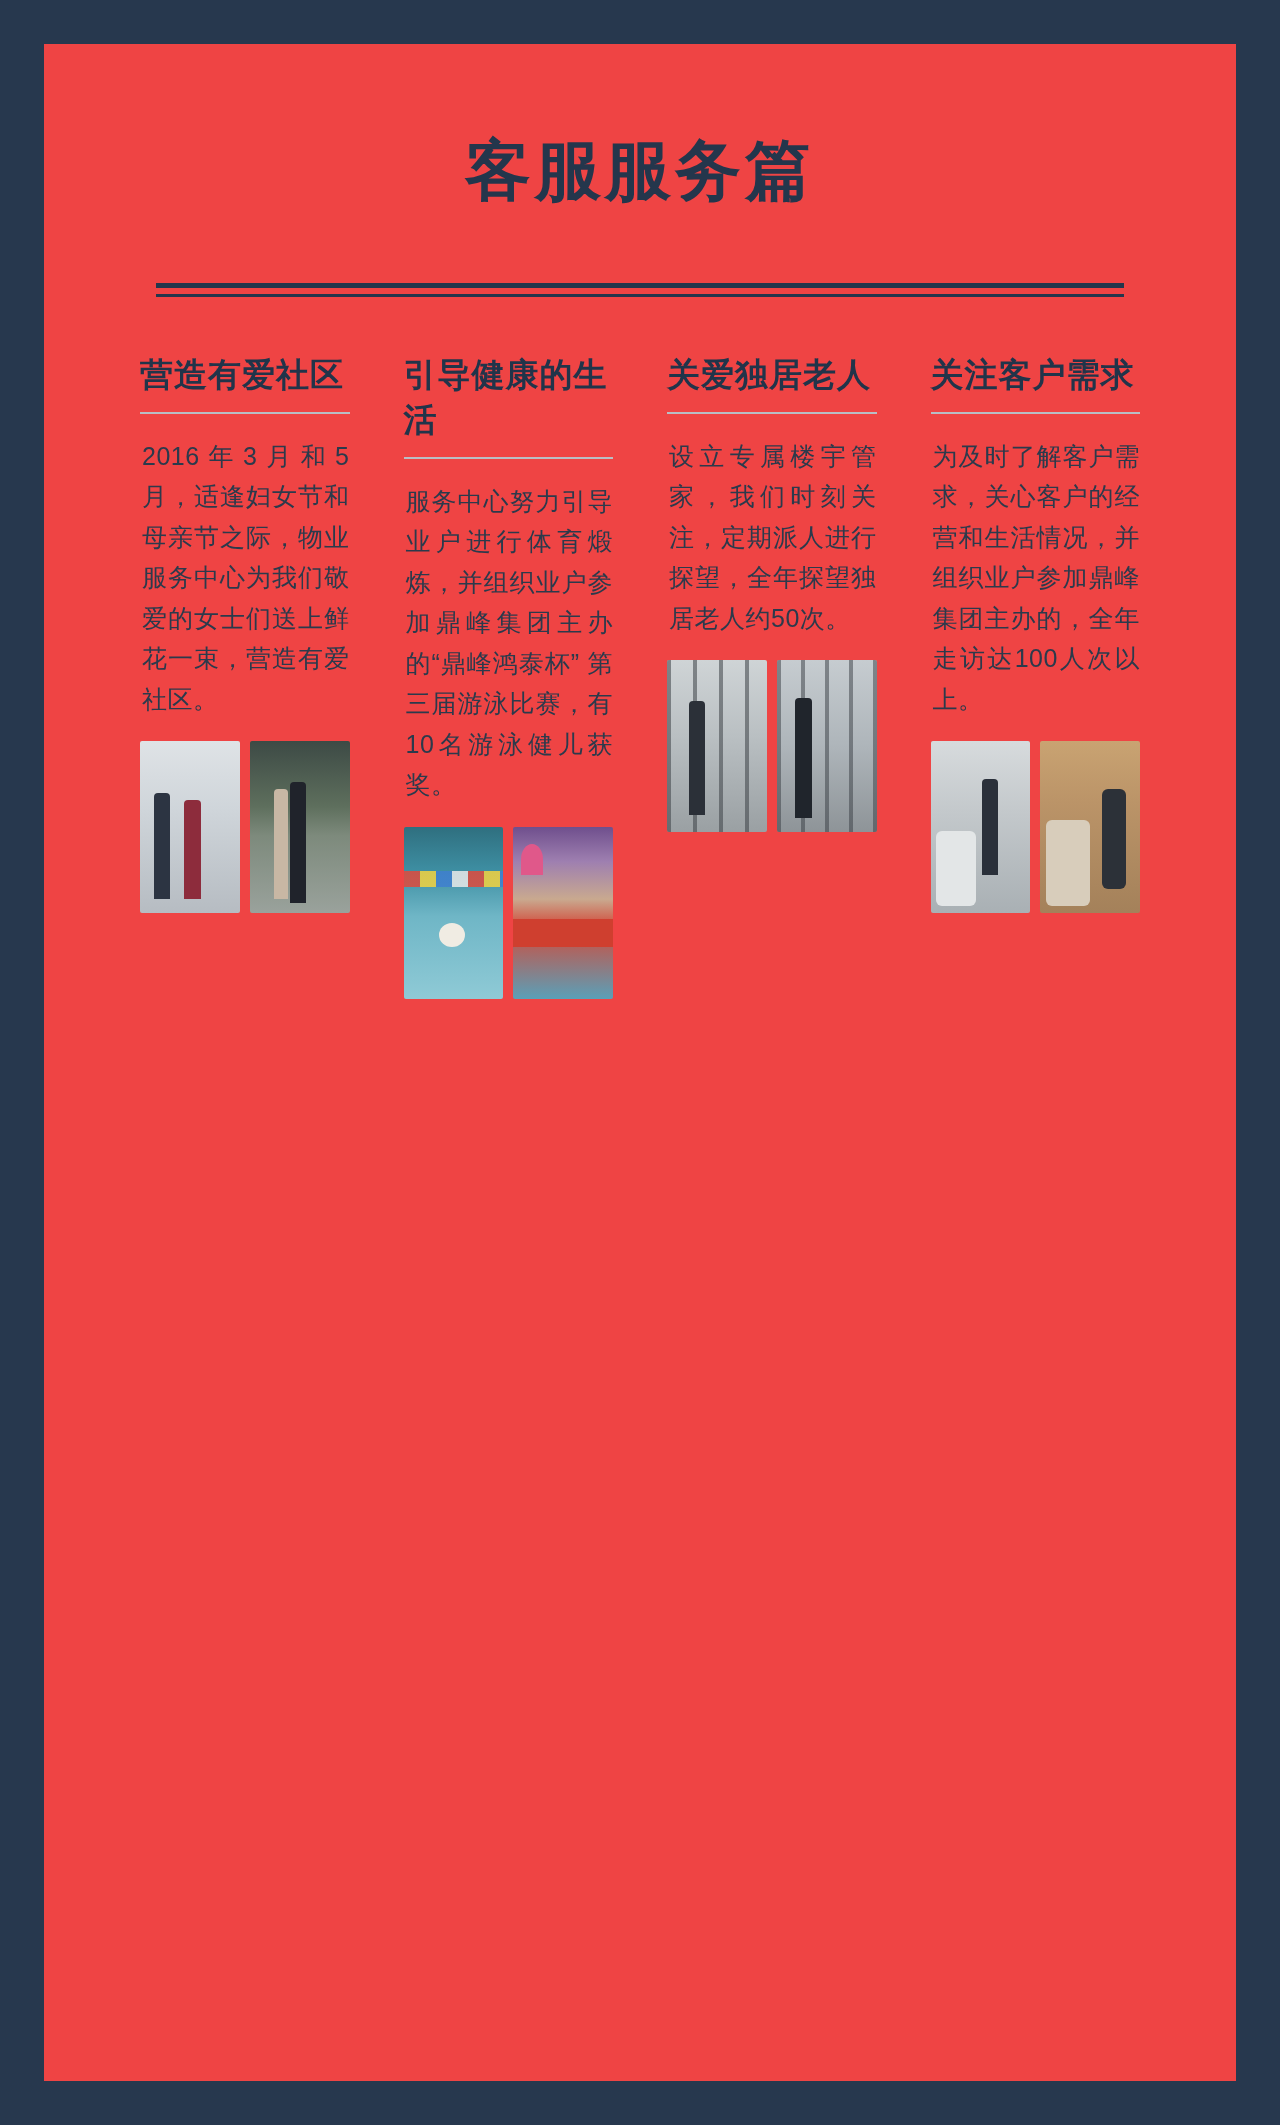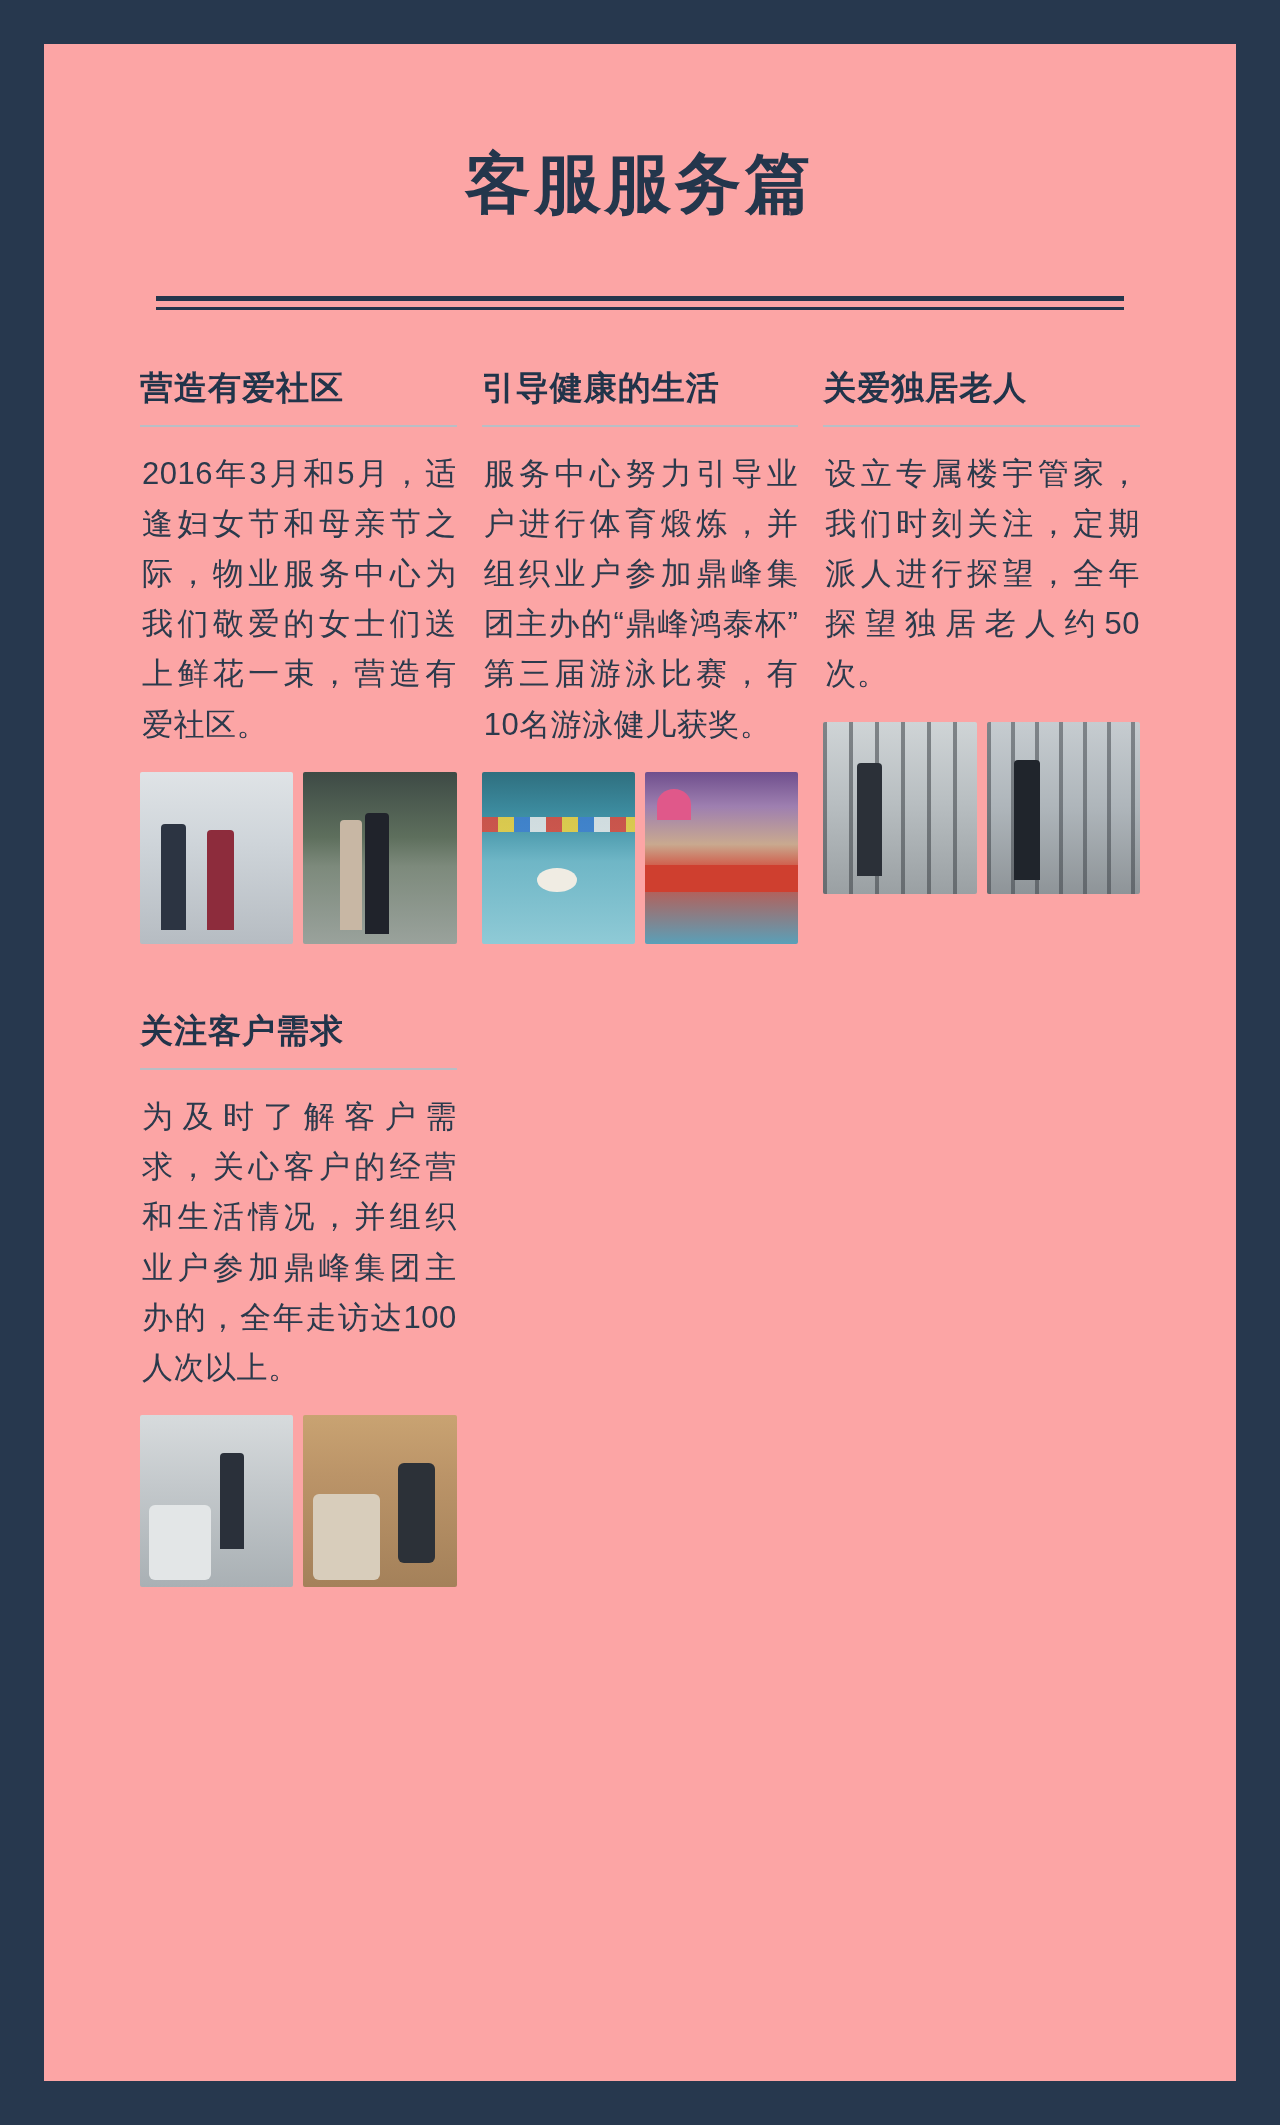--- a/index.html
+++ b/index.html
@@ -18,60 +18,59 @@
     box-sizing: border-box;
     width: 1280px;
     height: 2125px;
     padding: 44px 44px;
     background: #27384e;
   }
   .sheet {
     box-sizing: border-box;
     width: 100%;
     height: 100%;
-    background: #fca5a5;
-    padding: 61px 96px 40px 96px;
+    background: #ef4444;
+    padding: 48px 96px 40px 96px;
   }
   .title {
     text-align: center;
     font-size: 66px;
     font-weight: bold;
     letter-spacing: 4px;
     color: #24364c;
     margin: 42px 0 0 0;
     line-height: 1.1;
   }
   .divider {
     margin: 76px 16px 56px 16px;
     border-top: 5px solid #24364c;
     border-bottom: 3px solid #24364c;
     height: 6px;
     box-sizing: content-box;
   }
   .grid {
     display: grid;
-    grid-template-columns: 1fr 1fr 1fr;
+    grid-template-columns: 1fr 1fr 1fr 1fr;
     column-gap: 54px;
     row-gap: 0px;
-    gap: 25px;
   }
   .card {
     padding-bottom: 40px;
   }
   .card-head {
     font-size: 33px;
     font-weight: bold;
     color: #21344a;
     letter-spacing: 1px;
     padding-bottom: 14px;
     border-bottom: 2px solid #b9bec5;
     margin-bottom: 22px;
   }
   .card-body {
-    font-size: 31px;
+    font-size: 25px;
     line-height: 1.62;
     color: #2b3a4c;
     letter-spacing: 0.5px;
     margin: 8px 0 22px 2px;
     text-align: justify;
   }
   .photos {
     display: flex;
     gap: 10px;
   }

